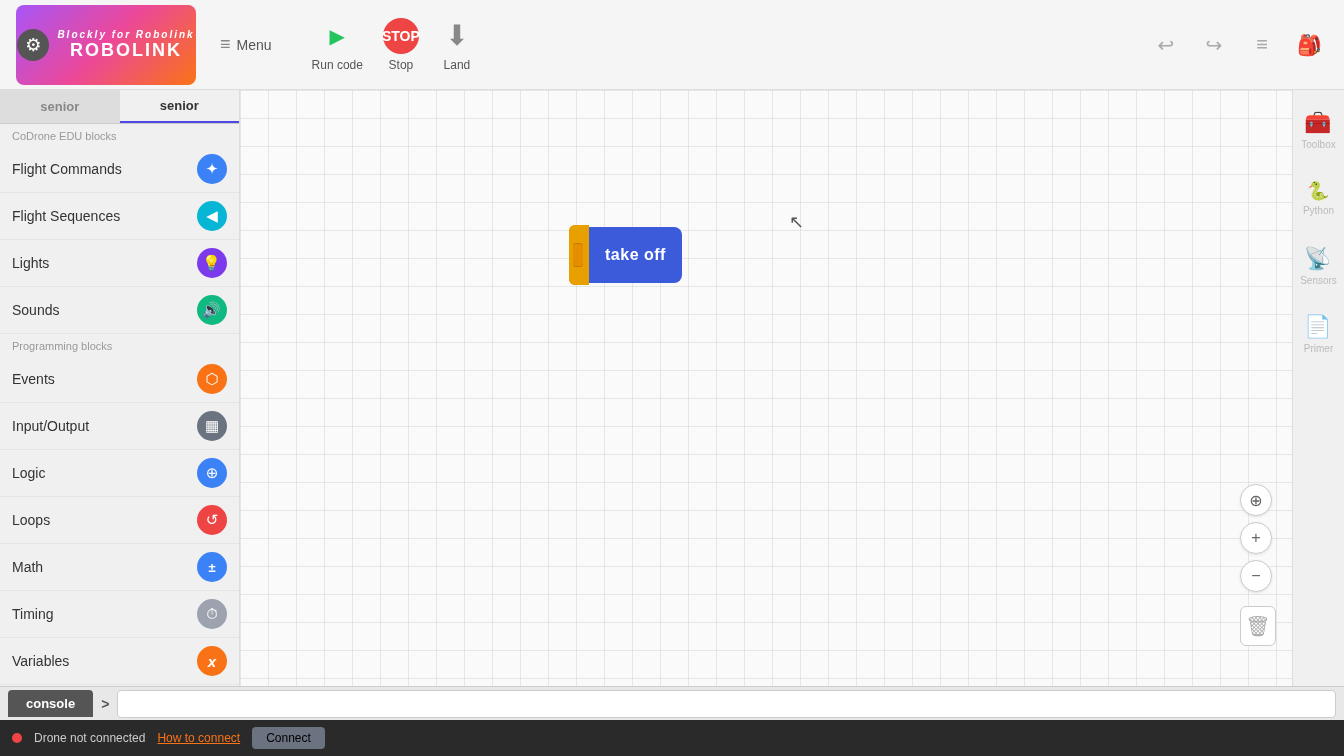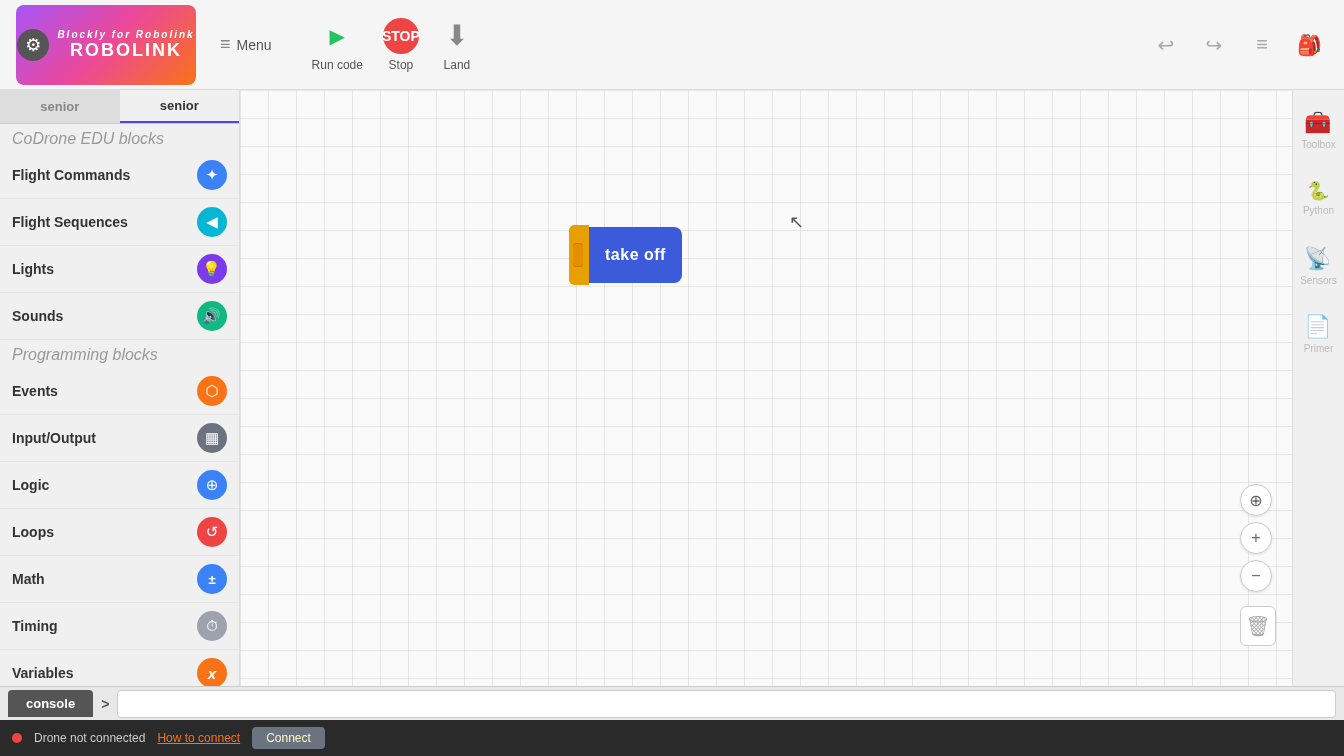--- a/index.html
+++ b/index.html
@@ -148,35 +148,34 @@
       background: #f0f0f0;
       color: #333;
       border-bottom: 2px solid #4f46e5;
     }
     .tab-btn.inactive {
       background: #ddd;
       color: #888;
     }
     .section-label {
       padding: 6px 12px 4px 12px;
-      font-size: 16px;
+      font-size: 11px;
       color: #999;
-      font-style: italic;
     }
     .sidebar-item {
       display: flex;
       align-items: center;
       justify-content: space-between;
       padding: 8px 12px;
       cursor: pointer;
       font-size: 14px;
       color: #333;
       border-bottom: 1px solid #e5e5e5;
     }
-    .sidebar-item-label { font-weight: 700; }
+    .sidebar-item-label { font-weight: 400; }
     .sidebar-icon {
       width: 30px;
       height: 30px;
       border-radius: 50%;
       display: flex;
       align-items: center;
       justify-content: center;
       color: white;
       font-size: 15px;
       flex-shrink: 0;
@@ -377,21 +376,21 @@
       font-size: 12px;
     }
     .status-link {
       color: #f97316;
       font-size: 12px;
       text-decoration: underline;
       cursor: pointer;
     }
     .connect-btn {
       background: #6b7280;
-      color: #fef9c3;
+      color: #000000;
       border: none;
       border-radius: 4px;
       padding: 4px 14px;
       font-size: 12px;
       cursor: pointer;
     }
   </style>
 </head>
 <body>
 

